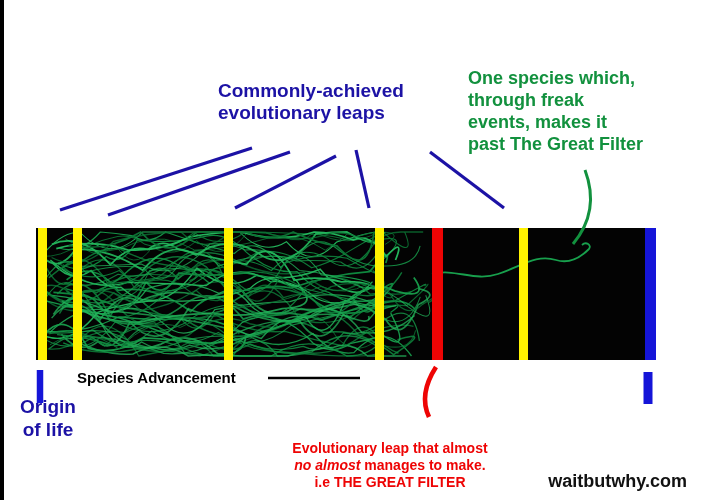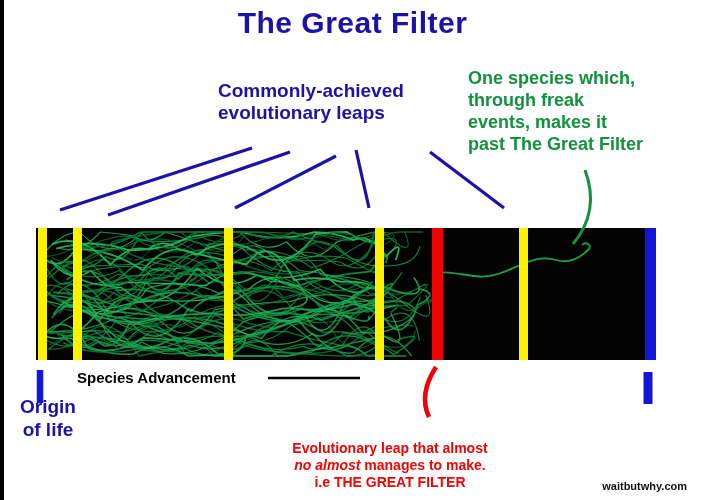--- a/index.html
+++ b/index.html
@@ -55,21 +55,21 @@
     text-align: center; font-size: 14px; font-weight: bold;
     line-height: 1.22; color: var(--red);
   }
   .type3-label {
     position: absolute; left: 584px; top: 407px; width: 122px;
     text-align: center; font-size: 18px; font-weight: bold;
     line-height: 1.2; color: var(--blue);
   }
   .watermark {
     position: absolute; right: 18px; bottom: 8px;
-    font-size: 11px; font-weight: bold; color: #111; margin-top: 12px;
+    font-size: 18px; font-weight: bold; color: #111; margin-top: 12px;
   }
   .overlay {
     position: absolute; left: 0; top: 0; width: 705px; height: 500px;
     pointer-events: none;
   }
   .overlay path { fill: none; }
   .arrow-navy  { stroke: var(--navy); stroke-width: 3.2; }
   .arrow-green { stroke: var(--green); stroke-width: 3; }
   .arrow-black { stroke: #000; stroke-width: 2.6; }
   .arrow-red   { stroke: var(--red); stroke-width: 4.6; }
@@ -81,21 +81,20 @@
   .head-red   { fill: var(--red); }
   .head-blue  { fill: var(--blue); }
 </style>
 </head>
 <body>
 
 <div class="stage">
 
   <div class="left-edge"></div>
 
-  <div class="title">The Great Filter</div>
 
   <div class="common-label pre">Commonly-achieved
 evolutionary leaps</div>
 
   <div class="freak-label pre">One species which,
 through freak
 events, makes it
 past The Great Filter</div>
 
   <div class="bar">

